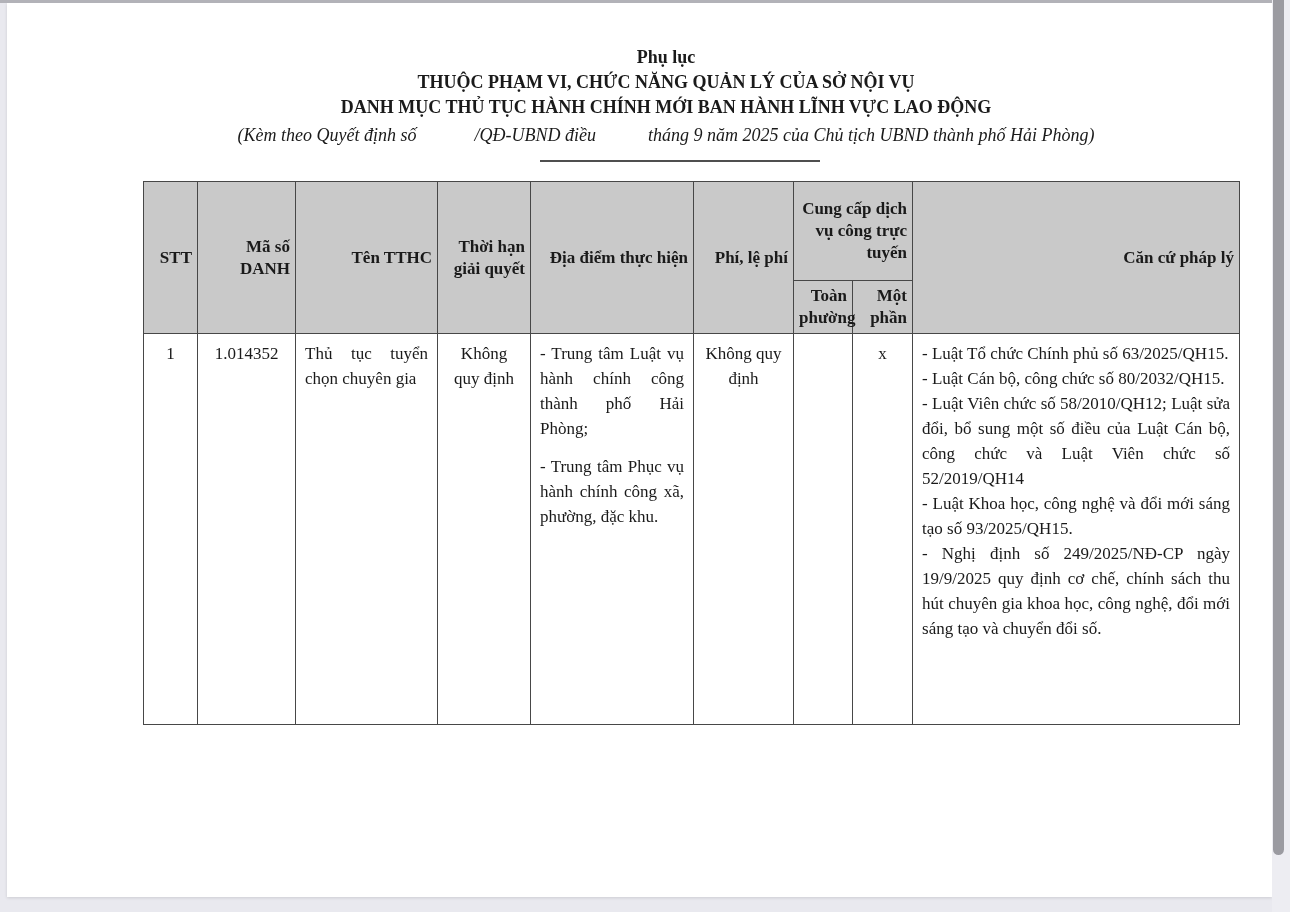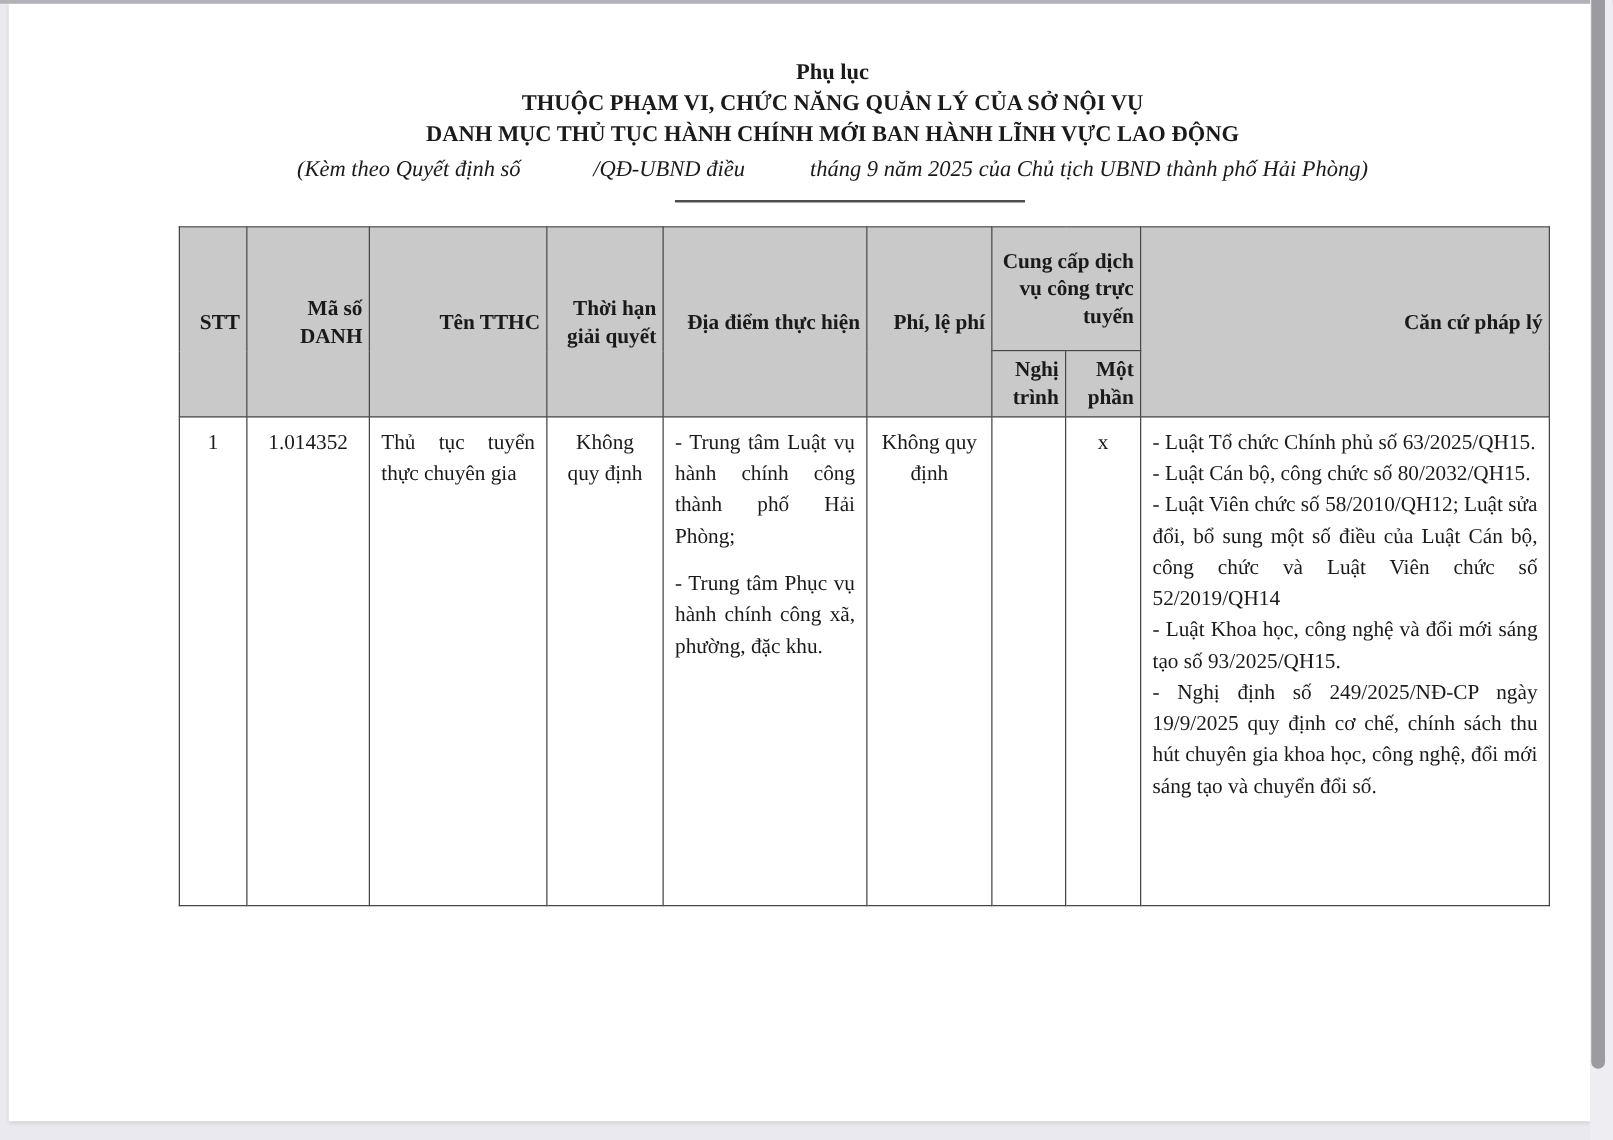--- a/index.html
+++ b/index.html
@@ -109,29 +109,29 @@
           <th rowspan="2">STT</th>
           <th rowspan="2">Mã số DANH</th>
           <th rowspan="2">Tên TTHC</th>
           <th rowspan="2">Thời hạn giải quyết</th>
           <th rowspan="2">Địa điểm thực hiện</th>
           <th rowspan="2">Phí, lệ phí</th>
           <th colspan="2">Cung cấp dịch vụ công trực tuyến</th>
           <th rowspan="2">Căn cứ pháp lý</th>
         </tr>
         <tr class="hrow2">
-          <th>Nghị trình</th>
+          <th>Toàn phường</th>
           <th>Một phần</th>
         </tr>
       </thead>
       <tbody>
         <tr class="body-row">
           <td class="c-center">1</td>
           <td class="c-center">1.014352</td>
-          <td class="c-justify">Thủ tục tuyển thực chuyên gia</td>
+          <td class="c-justify">Thủ tục tuyển chọn chuyên gia</td>
           <td class="c-center">Không quy định</td>
           <td class="c-justify cell-dia-diem">
             <p>- Trung tâm Luật vụ hành chính công thành phố Hải Phòng;</p>
             <p>- Trung tâm Phục vụ hành chính công xã, phường, đặc khu.</p>
           </td>
           <td class="c-center">Không quy định</td>
           <td class="c-center"></td>
           <td class="c-center">x</td>
           <td class="c-justify cell-can-cu">
             <p>- Luật Tổ chức Chính phủ số 63/2025/QH15.</p>

